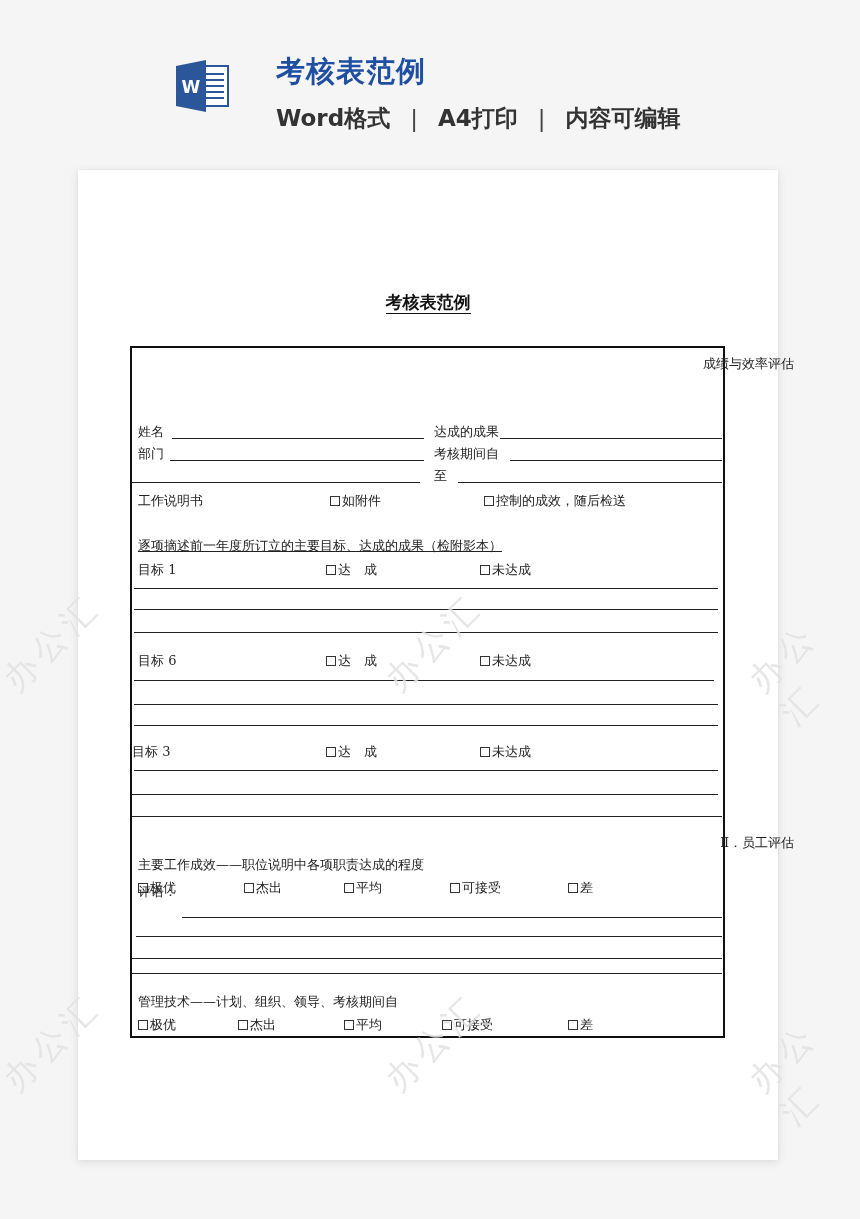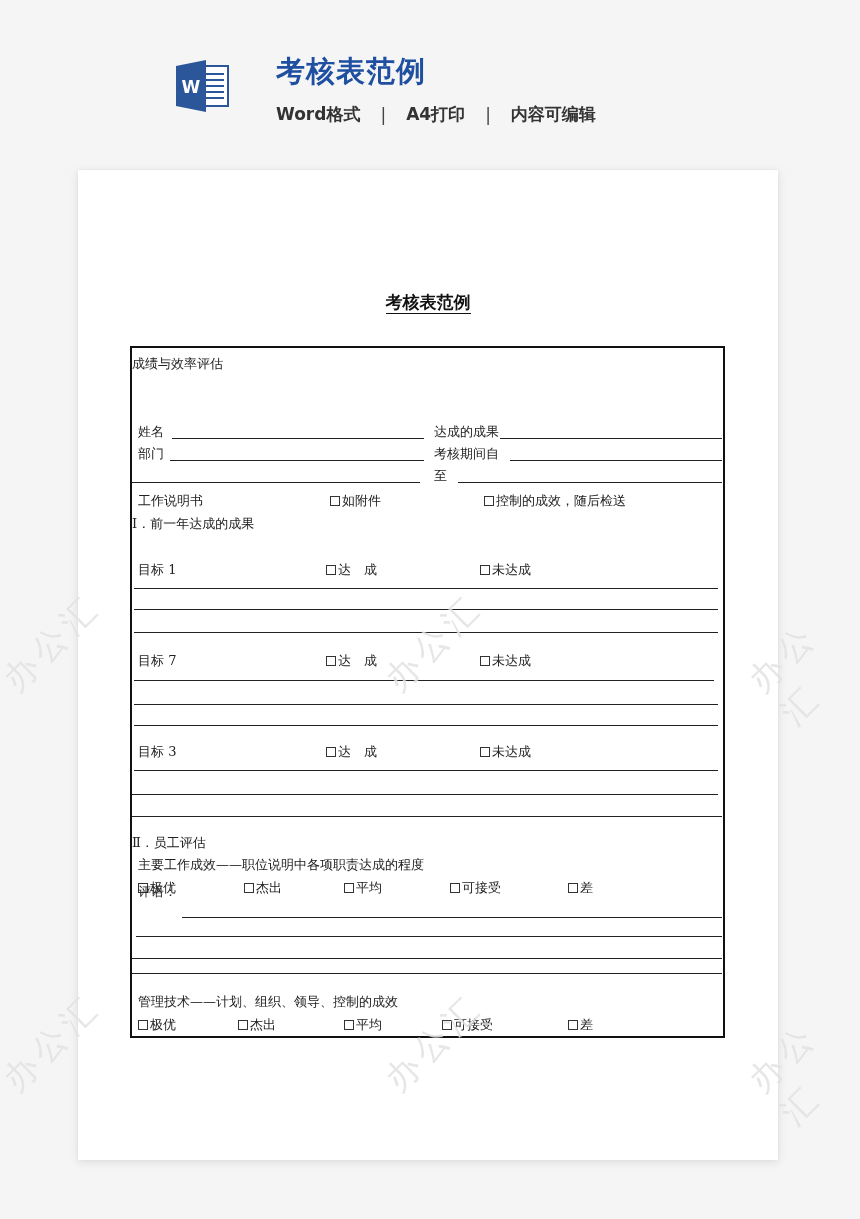--- a/index.html
+++ b/index.html
@@ -14,21 +14,21 @@
     .header { position: absolute; left: 0; top: 0; width: 860px; height: 150px; }
     .word-icon { position: absolute; left: 176px; top: 60px; width: 54px; height: 52px; }
     .header-title {
       position: absolute; left: 276px; top: 52px;
       font-family: "DejaVu Sans", "Liberation Sans", sans-serif;
       font-weight: bold; font-size: 29px; color: #1f4fa0; letter-spacing: 1px;
     }
     .header-sub {
       position: absolute; left: 276px; top: 103px;
       font-family: "DejaVu Sans", "Liberation Sans", sans-serif;
-      font-weight: bold; font-size: 17px; color: #333;
+      font-weight: bold; font-size: 23px; color: #333;
       display: flex; align-items: center;
     }
     .header-sub .sep { margin: 0 20px; font-weight: normal; color: #444; }
 
     
     .page {
       position: absolute; left: 78px; top: 170px; width: 700px; height: 990px;
       background: #fff;
       box-shadow: 0 2px 10px rgba(0,0,0,0.10), 0 0 2px rgba(0,0,0,0.06);
     }
@@ -38,21 +38,21 @@
       font-size: 17px; font-weight: bold; color: #111;
     }
     .doc-title span { border-bottom: 1.5px solid #111; padding-bottom: 1px; }
 
     
     .form {
       position: absolute; left: 52px; top: 176px; width: 595px; height: 692px;
       border: 2.5px solid #111;
     }
     .t { position: absolute; font-size: 13px; white-space: nowrap; color: #222; line-height: 16px; text-align: center; }
-    .ctr { left: 0; width: 646px; text-align: left; }
+    .ctr { left: 16px; width: 646px; text-align: right; }
     .ln { position: absolute; height: 0; border-top: 1.2px solid #222; }
     .cb { display: inline-block; width: 10px; height: 10px; border: 1px solid #333; margin-right: 2px; vertical-align: -1px; }
     .ul { text-decoration: underline; }
 
     
     .wm {
       position: absolute; font-family: "DejaVu Sans", "Liberation Sans", sans-serif;
       font-size: 34px; color: rgba(200,200,200,0.45); transform: rotate(-45deg);
       letter-spacing: 6px; pointer-events: none;
       text-shadow: 0 0 1px rgba(255,255,255,0.8);
@@ -100,58 +100,58 @@
     <div class="ln" style="left:378px;width:212px;top:112px"></div>
 
     <div class="ln" style="left:0;width:288px;top:134px"></div>
     <div class="t" style="left:302px;top:120px">至</div>
     <div class="ln" style="left:326px;width:264px;top:134px"></div>
 
     <div class="t" style="left:6px;top:145px">工作说明书</div>
     <div class="t" style="left:198px;top:145px"><span class="cb"></span><span>如附件</span></div>
     <div class="t" style="left:352px;top:145px"><span class="cb"></span><span>控制的成效，随后检送</span></div>
 
-    <div class="t ctr" style="top:168px">Ⅰ．前一年达成的成果</div>
+    <div class="t ul" style="left:6px;top:190px">逐项摘述前一年度所订立的主要目标、达成的成果（检附影本）</div>
 
     <div class="t" style="left:6px;top:214px">目标 1</div>
     <div class="t" style="left:194px;top:214px"><span class="cb"></span><span>达　成</span></div>
     <div class="t" style="left:348px;top:214px"><span class="cb"></span><span>未达成</span></div>
     <div class="ln" style="left:2px;width:584px;top:240px"></div>
     <div class="ln" style="left:2px;width:584px;top:261px"></div>
     <div class="ln" style="left:2px;width:584px;top:284px"></div>
 
-    <div class="t" style="left:6px;top:305px">目标 7</div>
+    <div class="t" style="left:6px;top:305px">目标 6</div>
     <div class="t" style="left:194px;top:305px"><span class="cb"></span><span>达　成</span></div>
     <div class="t" style="left:348px;top:305px"><span class="cb"></span><span>未达成</span></div>
     <div class="ln" style="left:2px;width:580px;top:332px"></div>
     <div class="ln" style="left:2px;width:584px;top:356px"></div>
     <div class="ln" style="left:2px;width:584px;top:377px"></div>
 
-    <div class="t" style="left:6px;top:396px">目标 3</div>
+    <div class="t" style="left:0;top:396px">目标 3</div>
     <div class="t" style="left:194px;top:396px"><span class="cb"></span><span>达　成</span></div>
     <div class="t" style="left:348px;top:396px"><span class="cb"></span><span>未达成</span></div>
     <div class="ln" style="left:2px;width:584px;top:422px"></div>
     <div class="ln" style="left:0;width:586px;top:446px"></div>
     <div class="ln" style="left:0;width:590px;top:468px"></div>
 
     <div class="t ctr" style="top:487px">Ⅱ．员工评估</div>
     <div class="t" style="left:6px;top:509px">主要工作成效——职位说明中各项职责达成的程度</div>
     <div class="t" style="left:6px;top:532px"><span class="cb"></span><span>极优</span></div>
     <div class="t" style="left:112px;top:532px"><span class="cb"></span><span>杰出</span></div>
     <div class="t" style="left:212px;top:532px"><span class="cb"></span><span>平均</span></div>
     <div class="t" style="left:318px;top:532px"><span class="cb"></span><span>可接受</span></div>
     <div class="t" style="left:436px;top:532px"><span class="cb"></span><span>差</span></div>
 
     <div class="t" style="left:6px;top:536px">评语：</div>
     <div class="ln" style="left:50px;width:540px;top:569px"></div>
     <div class="ln" style="left:4px;width:586px;top:588px"></div>
     <div class="ln" style="left:0;width:590px;top:610px"></div>
     <div class="ln" style="left:0;width:590px;top:625px"></div>
 
-    <div class="t" style="left:6px;top:646px">管理技术——计划、组织、领导、控制的成效</div>
+    <div class="t" style="left:6px;top:646px">管理技术——计划、组织、领导、考核期间自</div>
     <div class="t" style="left:6px;top:669px"><span class="cb"></span><span>极优</span></div>
     <div class="t" style="left:106px;top:669px"><span class="cb"></span><span>杰出</span></div>
     <div class="t" style="left:212px;top:669px"><span class="cb"></span><span>平均</span></div>
     <div class="t" style="left:310px;top:669px"><span class="cb"></span><span>可接受</span></div>
     <div class="t" style="left:436px;top:669px"><span class="cb"></span><span>差</span></div>
   </div>
 </div>
 
 <div class="wm" style="left:-8px;top:620px">办公汇</div>
 <div class="wm" style="left:374px;top:620px">办公汇</div>

